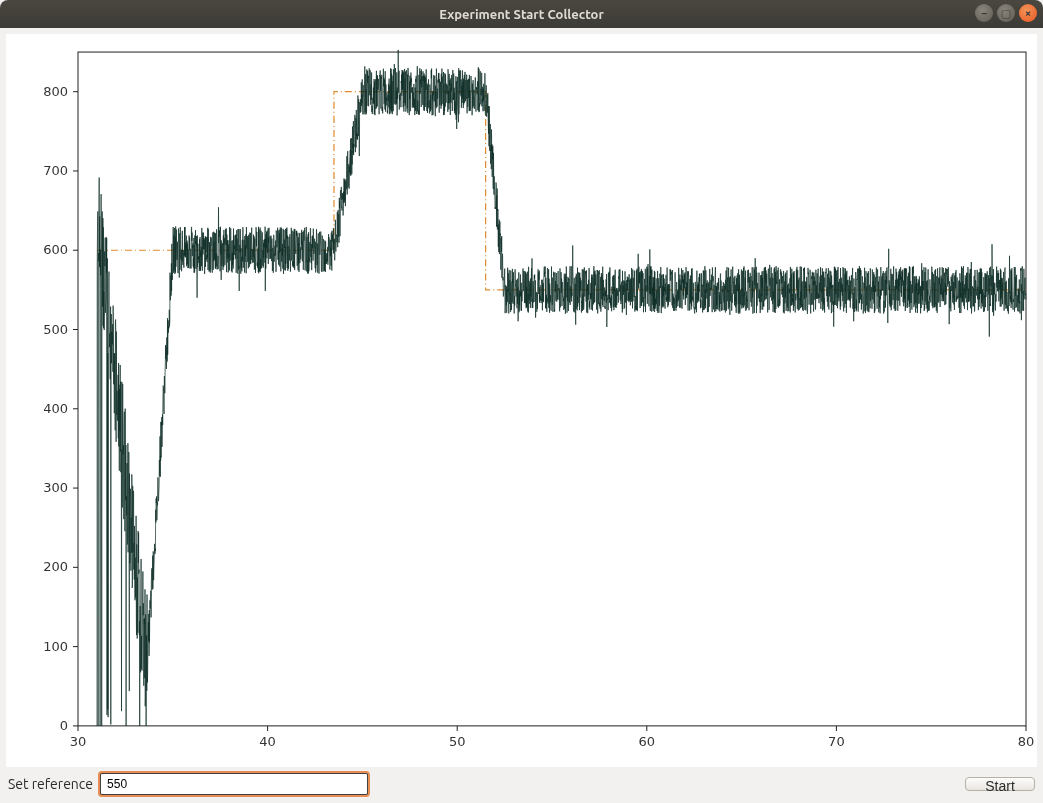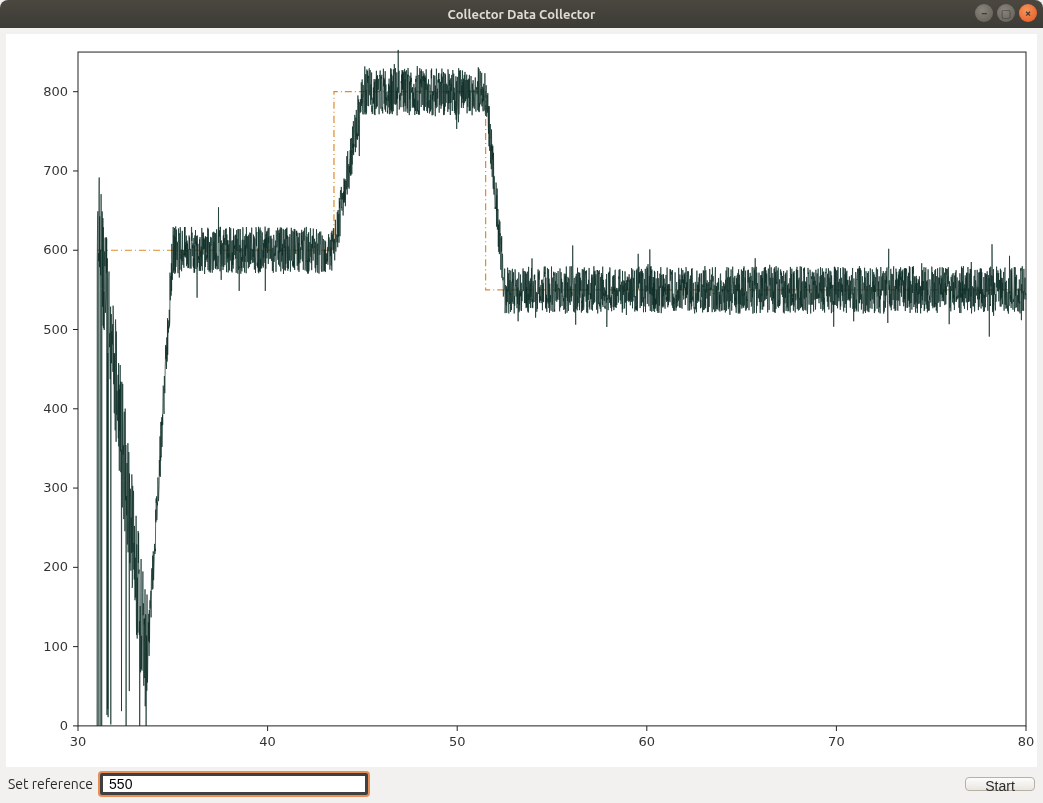--- a/index.html
+++ b/index.html
@@ -54,23 +54,23 @@
     align-items: center;
     padding: 0 8px 6px 8px;
     gap: 6px;
     font-size: 14px;
     color: #2b2b2b;
     justify-content: center;
   }
   .ref-input {
     width: 270px;
     height: 24px;
-    font-size: 14px;
+    font-size: 12px;
     padding: 2px 6px;
-    border: 4px solid #404040;
+    border: 2px solid #404040;
     border-radius: 3px;
     background: #fff;
     outline: 2px solid #e78e55;
     outline-offset: -1px;
   }
   .spacer { flex: 1; }
   .start-btn {
     height: 14px;
     min-width: 70px;
     padding: 0 12px;
@@ -79,21 +79,21 @@
     border-radius: 4px;
     background: linear-gradient(to bottom, #fdfcfb, #e9e6e1);
     cursor: pointer;
     color: #2b2b2b;
   }
 </style>
 </head>
 <body>
 
 <div class="titlebar">
-  <span>Collector Data Collector</span>
+  <span>Experiment Start Collector</span>
   <div class="window-controls">
     <div class="wc wc-min">−</div>
     <div class="wc wc-max">▢</div>
     <div class="wc wc-close">×</div>
   </div>
 </div>
 
 <div class="client-area">
   <div class="plot-container">
     <svg class="plot-svg" viewBox="0 0 1031 731" preserveAspectRatio="none">

